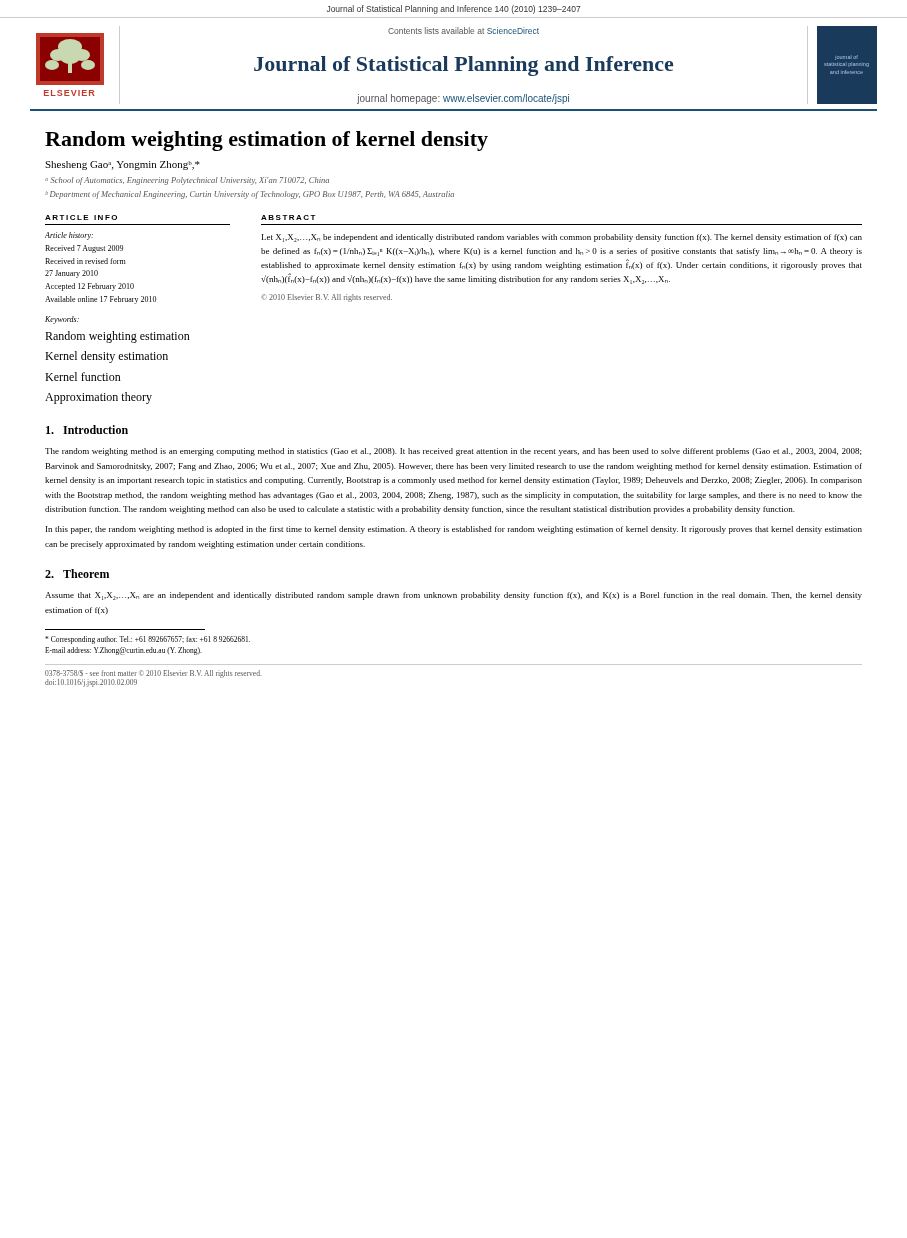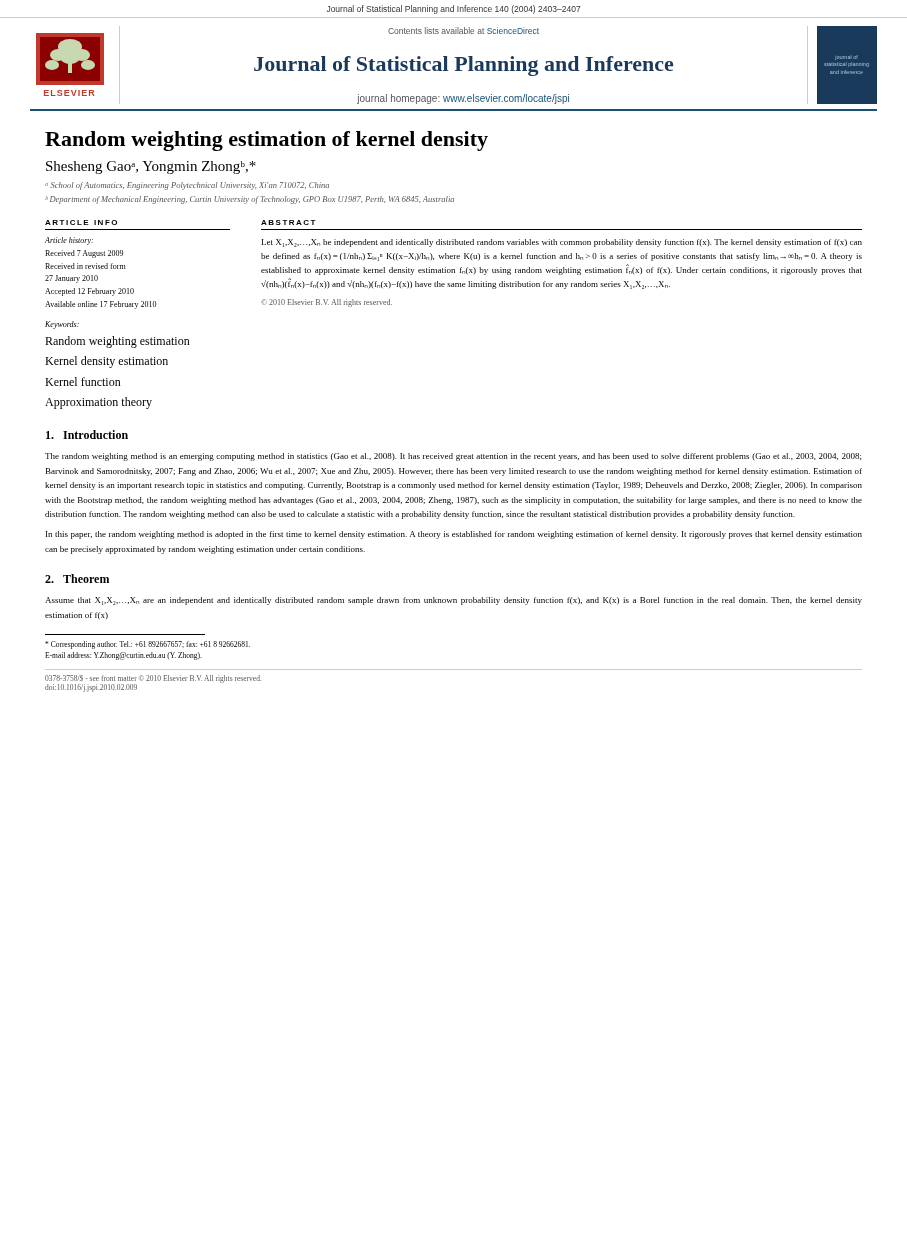--- a/index.html
+++ b/index.html
@@ -131,21 +131,21 @@
     
     .article-title {
       font-size: 22px;
       font-weight: bold;
       color: #000;
       margin-bottom: 6px;
       font-family: "Times New Roman", Times, serif;
       line-height: 1.2;
     }
     .article-authors {
-      font-size: 15px;
+      font-size: 11px;
       color: #000;
       margin-bottom: 4px;
     }
     .affiliations {
       font-size: 8.5px;
       color: #555;
       font-style: italic;
       margin-bottom: 12px;
       line-height: 1.5;
     }
@@ -251,21 +251,21 @@
       font-size: 7.5px;
       color: #555;
     }
   </style>
 </head>
 <body>
 
 <div class="page-wrapper">
 
   <div class="top-bar">
-    <span>Journal of Statistical Planning and Inference 140 (2004) 2403–2407</span>
+    <span>Journal of Statistical Planning and Inference 140 (2010) 1239–2407</span>
   </div>
 
   <div class="journal-header">
 
     <div class="elsevier-logo">
       <div class="logo-box">
         <svg viewBox="0 0 60 44" xmlns="http://www.w3.org/2000/svg">
 
           <rect x="0" y="0" width="60" height="44" fill="#8B0000"></rect>
           <ellipse cx="30" cy="10" rx="12" ry="8" fill="#c8d8b0"></ellipse>

